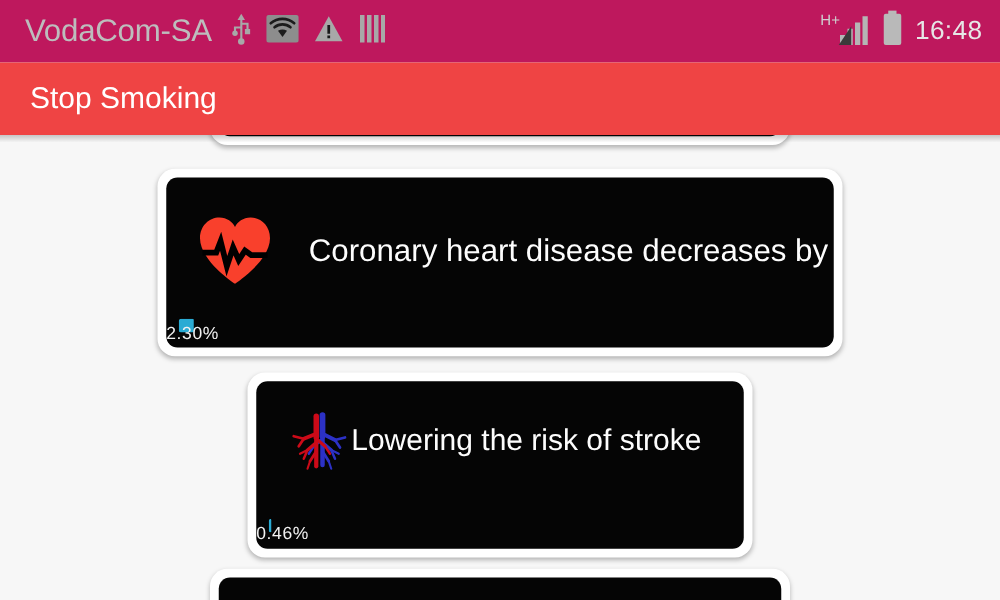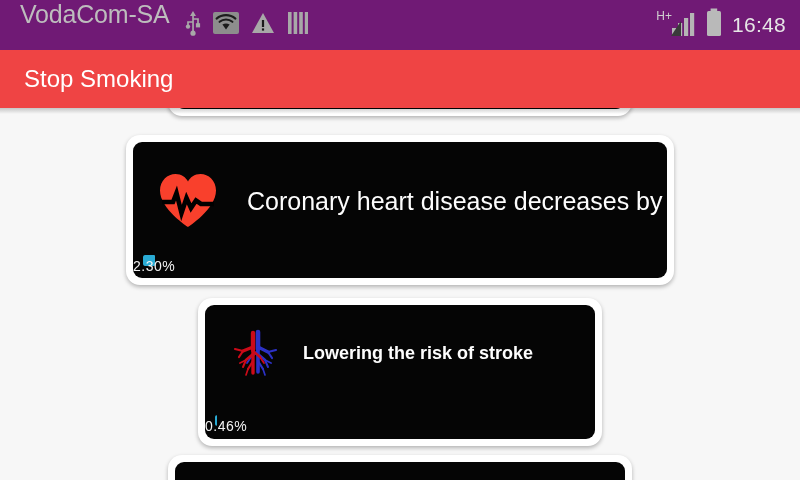--- a/index.html
+++ b/index.html
@@ -15,22 +15,23 @@
     background: #f7f7f7;
     position: relative;
   }
 
   
   .status-bar {
     position: absolute;
     top: 0; left: 0;
     width: 800px;
     height: 50px;
-    background: #701a75;
-    display: flex;
+    background: #be185d;
+    display: flex;
+    align-items: center;
     padding: 0 14px 0 20px;
   }
   .carrier {
     color: #bdbdbd;
     font-size: 25px;
     letter-spacing: -0.2px;
     white-space: nowrap;
   }
   .status-left-icons {
     display: flex;
@@ -168,21 +169,21 @@
   }
   .card-1 .card-icon { width: 62px; height: 58px; }
   .card-2 .card-icon { width: 50px; height: 52px; }
 
   .card-label {
     color: #fdfdfd;
     font-size: 25px;
     white-space: nowrap;
   }
   .card-1 .card-label { margin-left: 28px; }
-  .card-2 .card-label { margin-left: 22px; font-size: 18px; font-weight: bold; }
+  .card-2 .card-label { font-size: 24px; }
 
   .percent {
     position: absolute;
     left: 0; right: 0;
     color: #f2f2f2;
     font-size: 14px;
     letter-spacing: 0.5px;
   }
   .card-1 .percent { top: 116px; }
   .card-2 .percent { top: 113px; }

